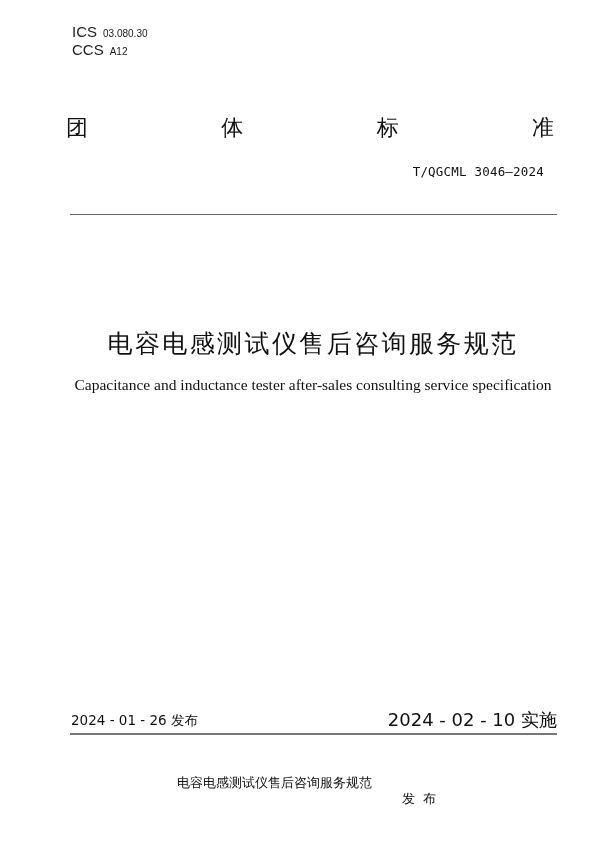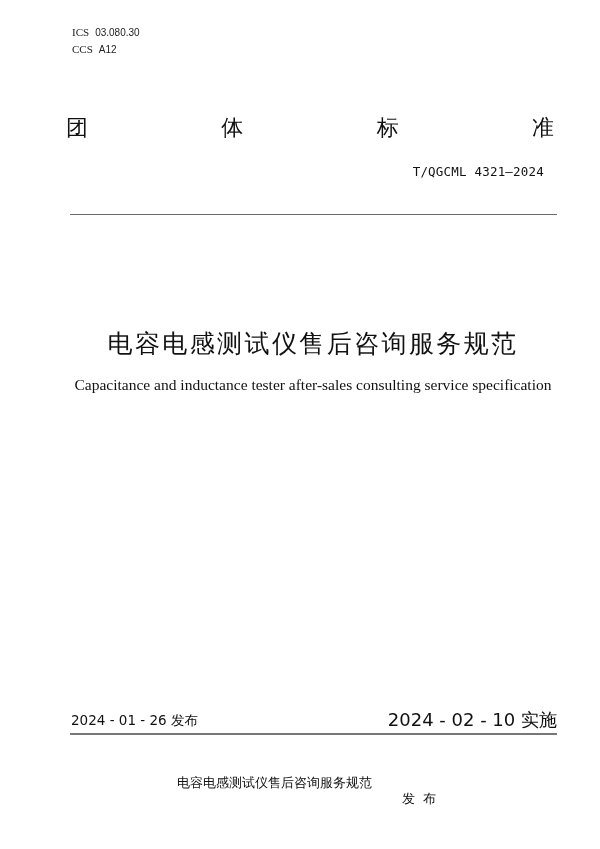--- a/index.html
+++ b/index.html
@@ -17,21 +17,21 @@
     .abs { position: absolute; }
 
     .cls-block {
       left: 72px;
       top: 24px;
       font-size: 10px;
       line-height: 16px;
       color: #222;
     }
     .cls-row { white-space: nowrap; }
-    .cls-key { font-family: Liberation Serif, serif; font-size: 11px; }
+    .cls-key { font-family: Liberation Sans, sans-serif; font-size: 15px; }
     .cls-val { font-family: "Liberation Sans", sans-serif; font-size: 10px; margin-left: 6px; text-align: center; }
 
     .std-type {
       left: 66px;
       top: 113px;
       width: 488px;
       display: flex;
       justify-content: space-between;
       font-family: "DejaVu Sans", sans-serif;
       font-size: 22px;
@@ -136,21 +136,21 @@
   </div>
 </div>
 
 <div class="abs std-type">
   <span>团</span>
   <span>体</span>
   <span>标</span>
   <span>准</span>
 </div>
 
-<div class="abs std-code">T/QGCML 4321—2024</div>
+<div class="abs std-code">T/QGCML 3046—2024</div>
 
 <div class="abs rule top"></div>
 
 <div class="abs title-cn">电容电感测试仪售后咨询服务规范</div>
 <div class="abs title-en">Capacitance and inductance tester after-sales consulting service specification</div>
 
 <div class="abs date-issue">2024 - 01 - 26 发布</div>
 <div class="abs date-impl">2024 - 02 - 10 实施</div>
 
 <div class="abs rule bottom"></div>

